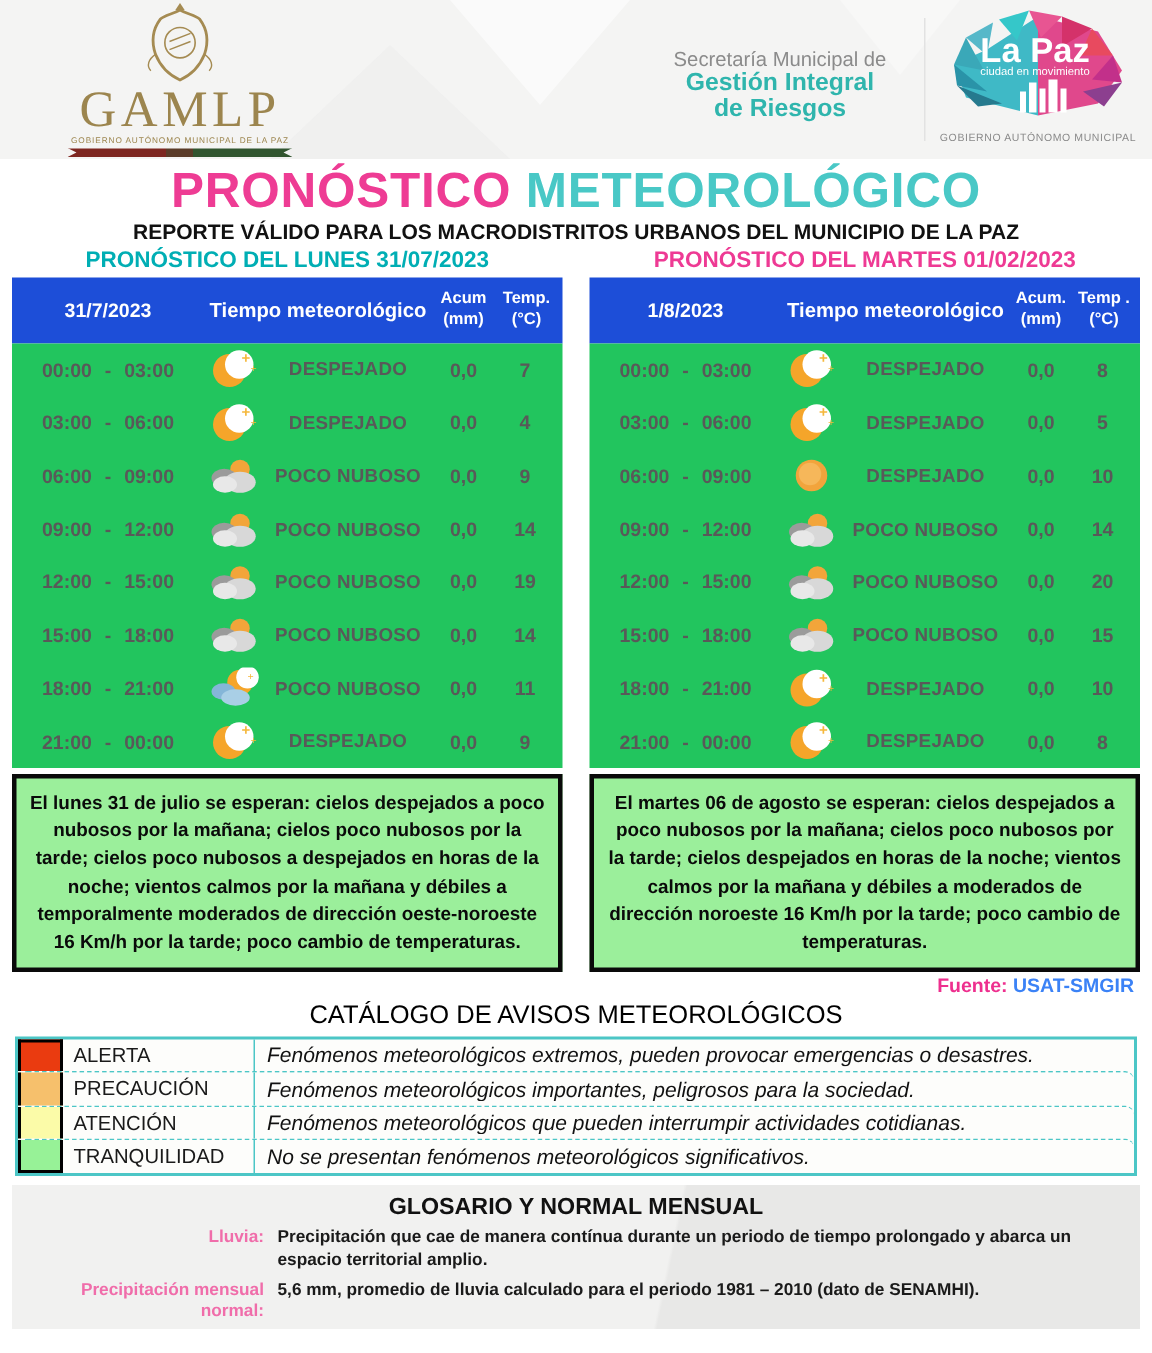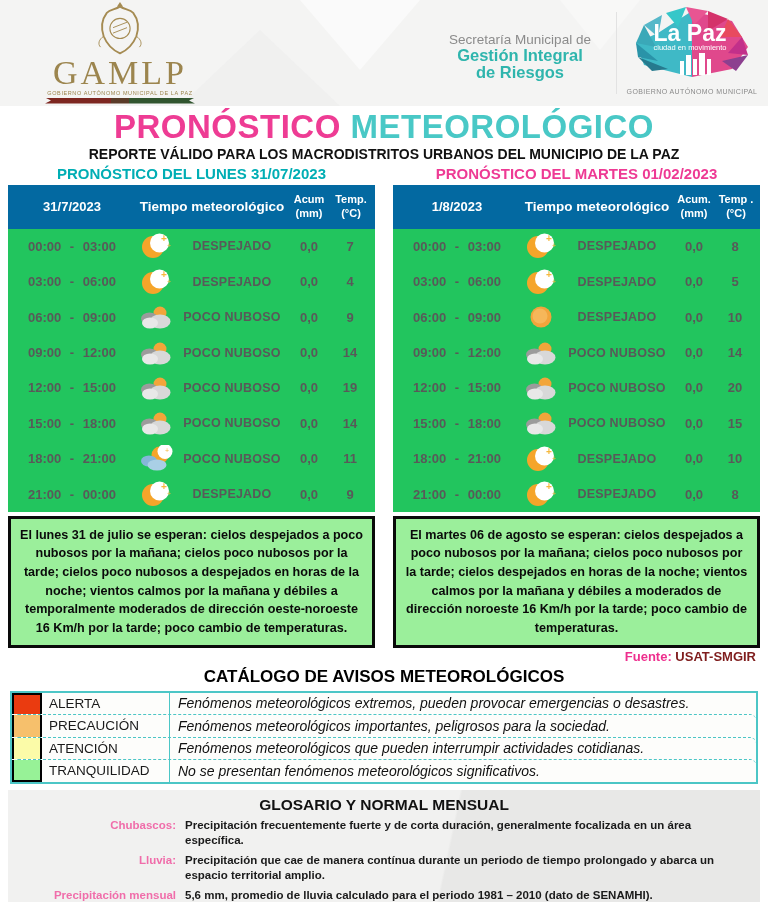--- a/index.html
+++ b/index.html
@@ -26,42 +26,42 @@
   
   .main-title{margin:4px 0 0;text-align:center;font-size:33px;font-weight:800;letter-spacing:.5px;line-height:1.05;}
   .t-pink{color:#ee3c94;}
   .t-teal{color:#49c8c6;}
   .subtitle{text-align:center;font-weight:700;font-size:14px;color:#111;margin-top:1px;}
 
   
   .forecast-wrap{display:flex;gap:18px;padding:3px 8px 0;}
   .fcol{flex:1;min-width:0;}
   .fcol-title{text-align:center;font-weight:700;font-size:15px;height:20px;}
-  .wx-header{background:#0369a1;color:#fff;height:44px;display:flex;align-items:center;}
+  .wx-header{background:#1d4ed8;color:#fff;height:44px;display:flex;align-items:center;}
   .h-date{width:128px;text-align:center;font-weight:700;font-size:13px;}
   .h-weather{width:152px;text-align:center;font-weight:700;font-size:13.5px;white-space:nowrap;}
   .h-sm{width:42px;text-align:center;font-weight:700;font-size:11px;line-height:1.2;}
   .h-sm span{display:block;}
   .wx-rows{background:#22c55e;}
   .wx-row{display:flex;align-items:center;height:35.4px;}
   .c-time{width:128px;text-align:center;color:#595959;font-weight:600;font-size:13px;word-spacing:5px;}
   .c-icon{width:40px;text-align:center;line-height:0;}
   .c-cond{width:112px;text-align:center;color:#595959;font-weight:700;font-size:12.5px;letter-spacing:.2px;white-space:nowrap;}
   .c-acum{width:42px;text-align:center;color:#595959;font-weight:600;font-size:13px;}
   .c-temp{width:40px;text-align:center;color:#595959;font-weight:600;font-size:13px;}
   .summary-box{margin-top:4px;border:3px solid #0a0a0a;background:#9bef9b;min-height:106px;
     padding:7px 9px;font-weight:700;font-size:12.6px;line-height:1.48;text-align:center;color:#0a0a0a;}
 
   
   .fuente{text-align:right;padding:1px 12px 0 0;font-size:13px;font-weight:700;height:16px;}
   .fuente-label{color:#ee2f8e;}
-  .fuente-value{color:#7f1d1d;text-align:right;}
-
-  
-  .catalog-title{text-align:center;font-weight:700;font-size:17px;color:#000;margin-top:2px;height:24px;}
+  .fuente-value{color:#3b82f6;text-align:right;}
+
+  
+  .catalog-title{text-align:center;font-weight:400;font-size:17px;color:#000;margin-top:2px;height:24px;}
   .catalog-table{margin:0 10px;border:2px solid #4cc6c6;background:#fdfdfb;}
   .cat-row{display:flex;align-items:center;height:21.5px;}
   .cat-row + .cat-row{border-top:1px dashed #4cc6c6;border-radius:6px;}
   .cat-swatch{width:26px;align-self:stretch;border-left:2px solid #000;border-right:2px solid #000;}
   .cat-row.first .cat-swatch{border-top:2px solid #000;}
   .cat-row.last .cat-swatch{border-bottom:2px solid #000;}
   .cat-level{width:120px;padding-left:7px;font-size:13.5px;color:#1a1a1a;align-self:stretch;
     display:flex;align-items:center;border-right:1.5px solid #4cc6c6;}
   .cat-desc{flex:1;padding-left:8px;font-style:italic;font-size:14px;color:#111;white-space:nowrap;overflow:hidden;}
 
@@ -406,24 +406,20 @@
   <div class="cat-row last">
     <div class="cat-swatch" style="background: rgb(151, 242, 151);"></div>
     <div class="cat-level">TRANQUILIDAD</div>
     <div class="cat-desc">No se presentan fenómenos meteorológicos significativos.</div>
   </div>
 </div>
 
   <div class="glossary">
     <div class="glossary-title">GLOSARIO Y NORMAL MENSUAL</div>
     <div class="gloss-rows">
-  <div class="gloss-row">
-    <div class="gloss-term">Chubascos:</div>
-    <div class="gloss-def">Precipitación frecuentemente fuerte y de corta duración, generalmente focalizada en un área específica.</div>
-  </div>
 
   <div class="gloss-row">
     <div class="gloss-term">Lluvia:</div>
     <div class="gloss-def">Precipitación que cae de manera contínua durante un periodo de tiempo prolongado y abarca un espacio territorial amplio.</div>
   </div>
 
   <div class="gloss-row">
     <div class="gloss-term">Precipitación mensual normal:</div>
     <div class="gloss-def">5,6 mm, promedio de lluvia calculado para el periodo 1981 – 2010 (dato de SENAMHI).</div>
   </div>

